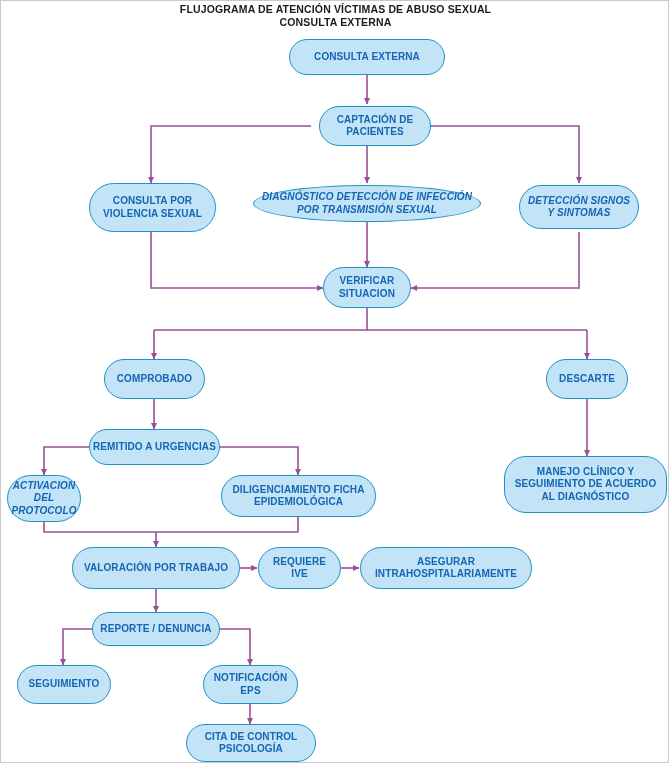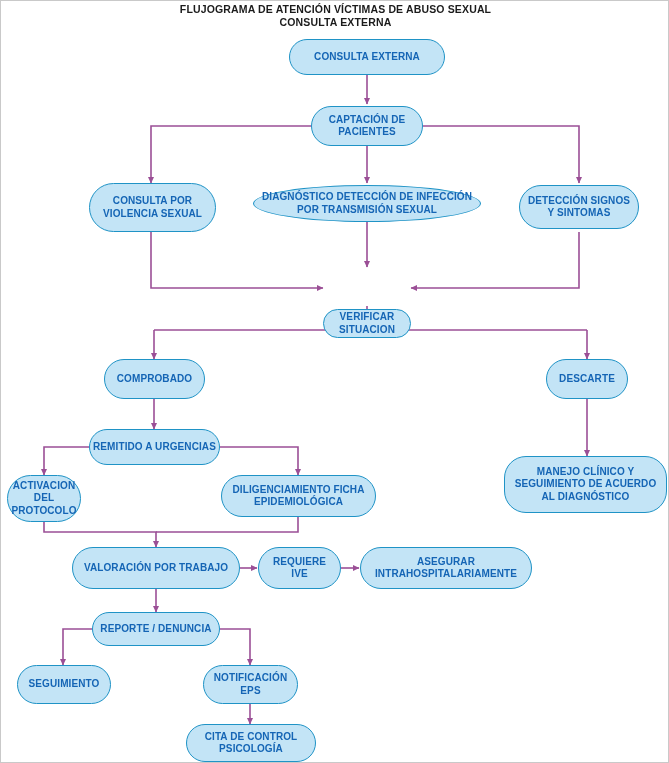--- a/index.html
+++ b/index.html
@@ -32,21 +32,21 @@
     letter-spacing:.1px;
     display:flex;align-items:center;justify-content:center;
     text-align:center;
     white-space:nowrap;
     z-index:3;
   }
   .node span{display:block;width:100%;}
   .node.wide-ellipse{border-radius:50%/50%;}
   .node.pill{border-radius:999px;}
   .node.soft{border-radius:22px;}
-  .node.overflow{overflow:visible;}
+  .node.overflow{overflow:visible;font-style:italic;}
 </style>
 </head>
 <body>
 
 <div id="chart-root">
 
   <div class="title">
     <span>FLUJOGRAMA DE ATENCIÓN VÍCTIMAS DE ABUSO SEXUAL</span>
     <span class="l2">CONSULTA EXTERNA</span>
   </div>
@@ -93,41 +93,41 @@
       <path d="M219,628 L249,628 L249,664" marker-end="url(#ah)"></path>
 
       <path d="M249,703 L249,723" marker-end="url(#ah)"></path>
     </g>
   </svg>
 
   <div class="node pill" style="left:288px;top:38px;width:156px;height:36px;">
     <span>CONSULTA EXTERNA</span>
   </div>
 
-  <div class="node pill" style="left:310px;top:105px;width:112px;height:40px;flex-direction:column;">
+  <div class="node pill" style="left:318px;top:105px;width:112px;height:40px;flex-direction:column;">
     <span>CAPTACIÓN DE</span>
     <span>PACIENTES</span>
   </div>
 
   <div class="node pill" style="left:88px;top:182px;width:127px;height:49px;flex-direction:column;align-items:center;">
     <span>CONSULTA POR</span>
     <span>VIOLENCIA SEXUAL</span>
   </div>
 
   <div class="node wide-ellipse overflow" style="left:252px;top:184px;width:228px;height:37px;flex-direction:column;">
     <span>DIAGNÓSTICO DETECCIÓN DE INFECCIÓN</span>
     <span>POR TRANSMISIÓN SEXUAL</span>
   </div>
 
   <div class="node pill overflow" style="left:518px;top:184px;width:120px;height:44px;flex-direction:column;">
     <span>DETECCIÓN SIGNOS</span>
     <span>Y SINTOMAS</span>
   </div>
 
-  <div class="node pill" style="left:322px;top:266px;width:88px;height:29px;flex-direction:column;margin-top:42px;">
+  <div class="node pill" style="left:322px;top:266px;width:88px;height:41px;flex-direction:column;">
     <span>VERIFICAR</span>
     <span>SITUACION</span>
   </div>
 
   <div class="node soft" style="left:103px;top:358px;width:101px;height:40px;">
     <span>COMPROBADO</span>
   </div>
 
   <div class="node soft" style="left:545px;top:358px;width:82px;height:40px;">
     <span>DESCARTE</span>

